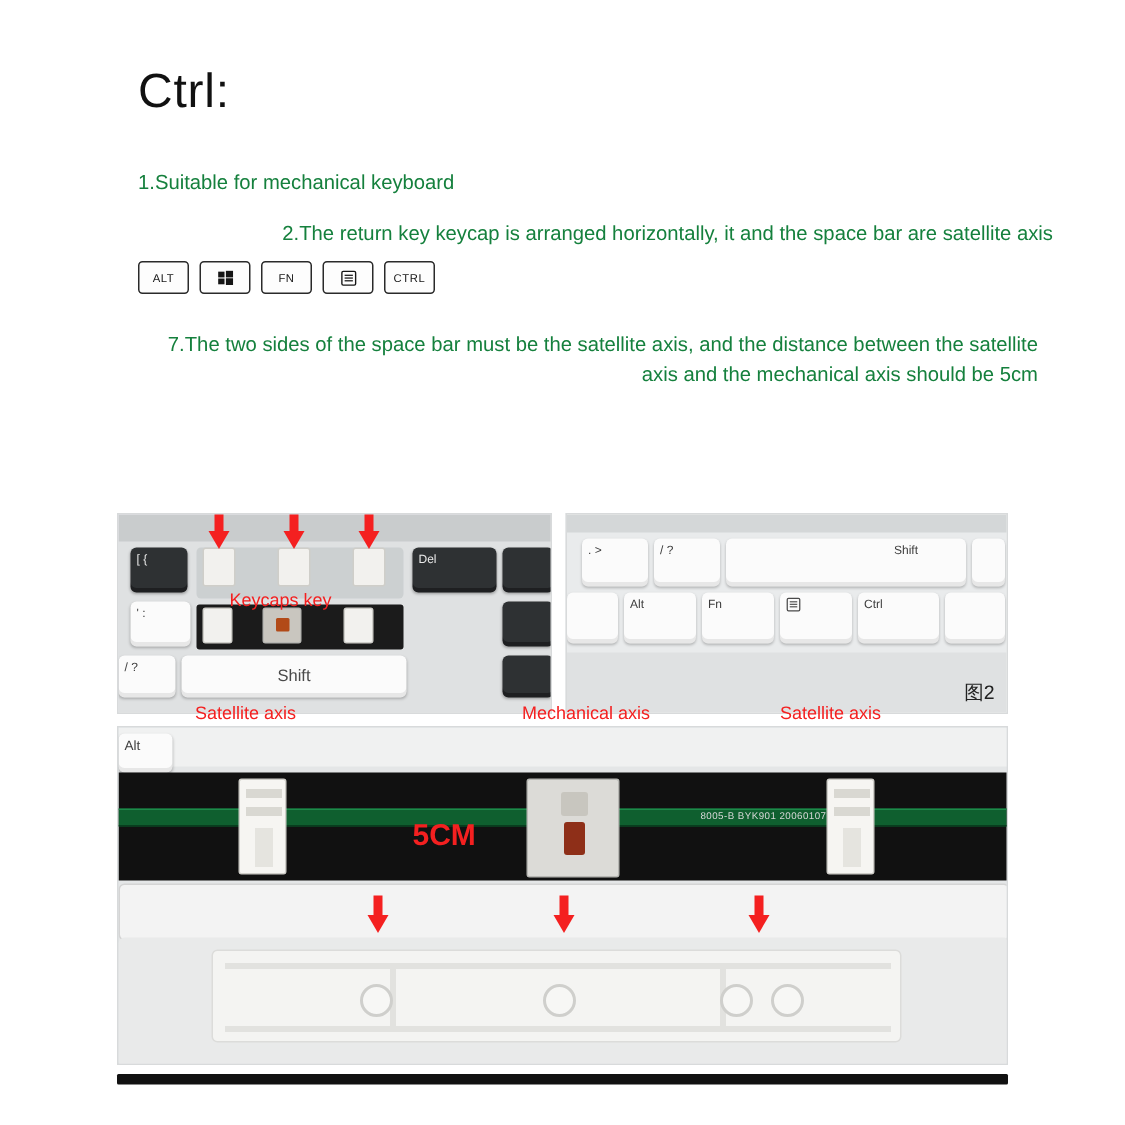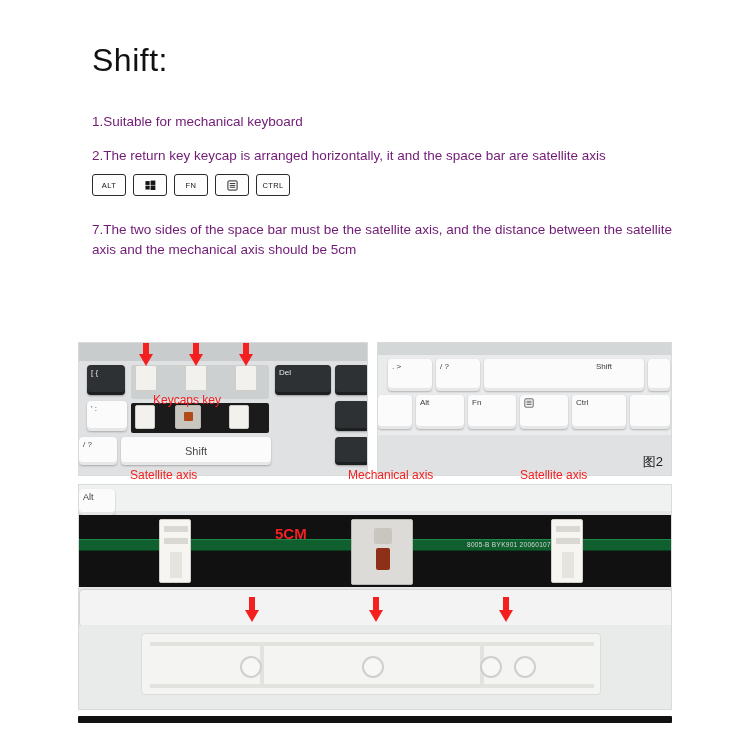--- a/index.html
+++ b/index.html
@@ -29,22 +29,23 @@
     top: 42px;
     font-size: 32px;
     font-weight: 400;
     letter-spacing: 0.5px;
     color: #111;
   }
 
   .note-line {
     position: absolute;
     font-size: 13.5px;
-    color: #701a75;
+    color: #15803d;
     line-height: 1.45;
+    text-align: right;
   }
   .note-line-1 { left: 92px; top: 112px; }
   .note-line-2 { left: 92px; top: 146px; width: 610px;}
   .note-line-3 { left: 92px; top: 220px; width: 600px; }
 
   
   .keycap-row {
     position: absolute;
     left: 92px;
     top: 174px;
@@ -155,21 +156,21 @@
     border-right: 7px solid transparent;
     border-top: 12px solid #f42020;
   }
 
   .red-label {
     position: absolute;
     color: #f42020;
     font-size: 12px;
     white-space: nowrap;
   }
-  .red-label.big { font-size: 15px; font-weight: 600; }
+  .red-label.big { font-size: 20px; font-weight: 600; margin-top: 21px; }
 
   .fig-label {
     position: absolute;
     right: 8px;
     bottom: 4px;
     font-size: 13px;
     color: #222;
   }
 
   
@@ -232,21 +233,21 @@
     height: 7px;
     background: #111;
     border-radius: 1px;
   }
 </style>
 </head>
 <body>
 
 <div class="page">
 
-  <div class="note-title">Shift:</div>
+  <div class="note-title">Ctrl:</div>
 
   <div class="note-line note-line-1">1.Suitable for mechanical keyboard</div>
   <div class="note-line note-line-2">2.The return key keycap is arranged horizontally, it and the space bar are satellite axis</div>
   <div class="note-line note-line-3">7.The two sides of the space bar must be the satellite axis, and the distance between the satellite axis and the mechanical axis should be 5cm</div>
 
   <div class="keycap-row">
     <div class="keycap">
       <span>ALT</span>
     </div>
     <div class="keycap">

